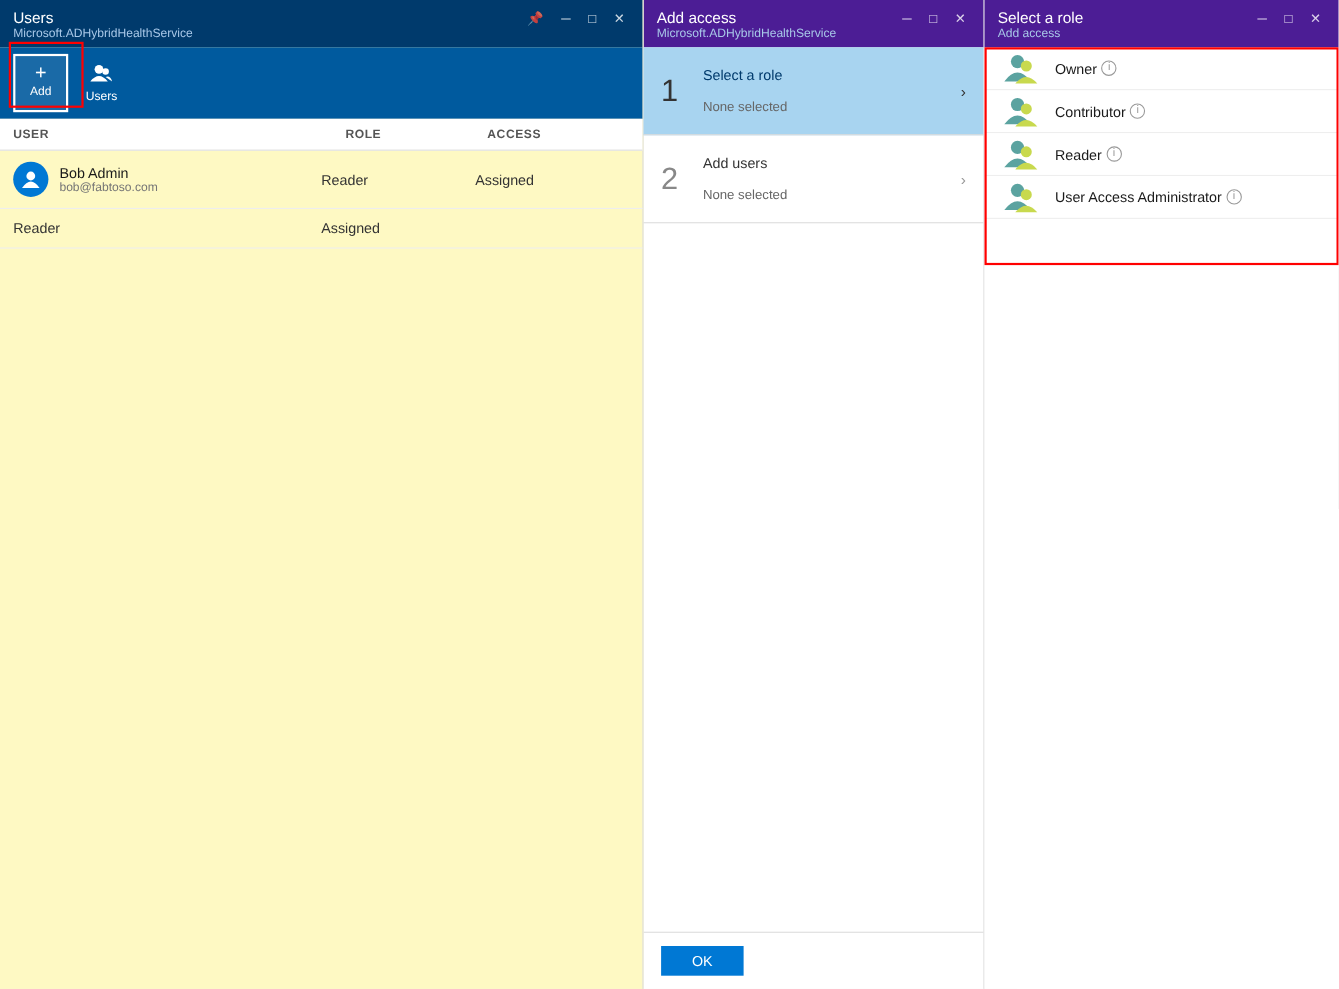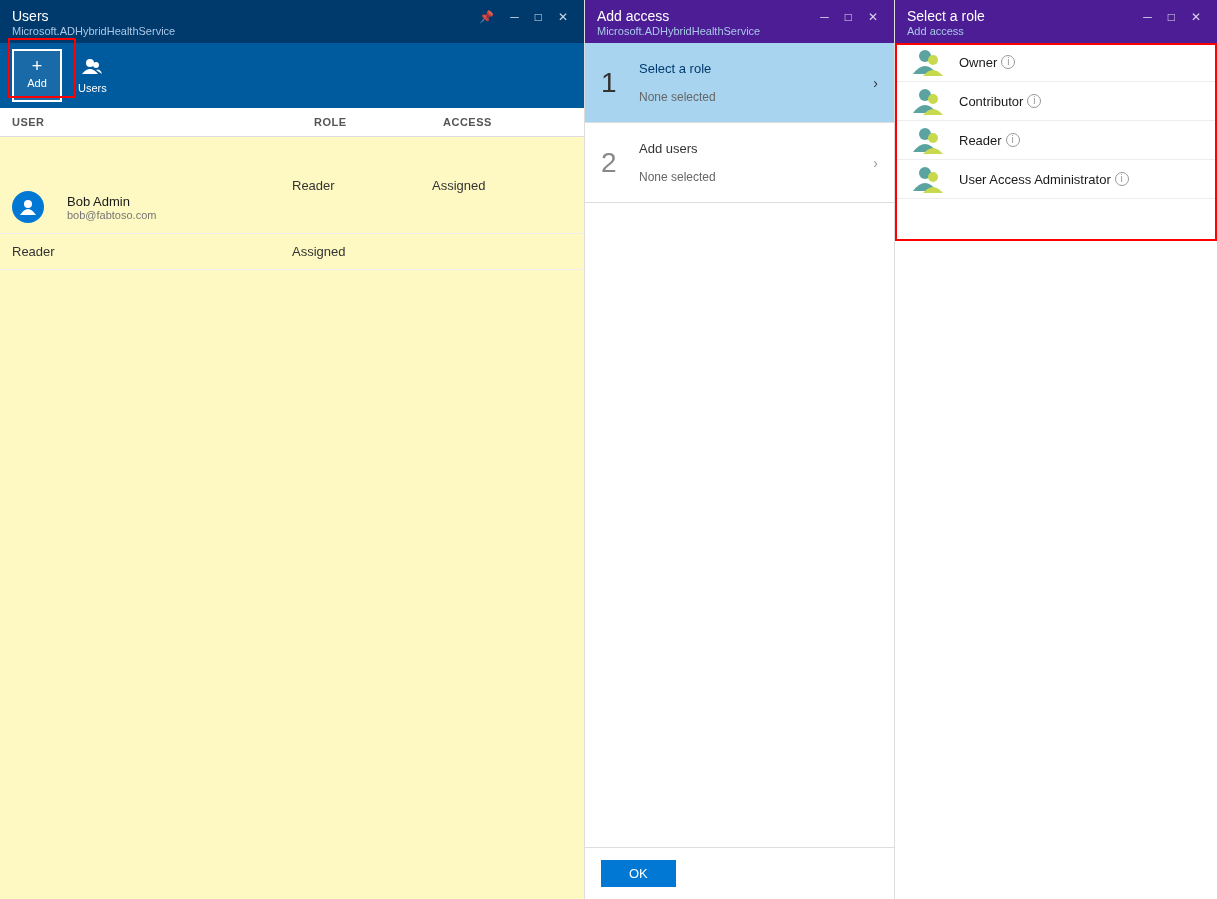--- a/index.html
+++ b/index.html
@@ -102,21 +102,21 @@
     .col-access { flex: 1.5; font-size: 11px; font-weight: 600; color: #555; text-transform: uppercase; letter-spacing: 0.5px; }
 
     .table-row {
       display: flex;
       align-items: center;
       padding: 10px 12px;
       border-bottom: 1px solid #eee;
       cursor: pointer;
     }
 
-    .user-cell { flex: 3; display: flex; align-items: center; gap: 23px; margin-top: 44px; }
+    .user-cell { flex: 3; display: flex; align-items: center; gap: 10px; }
     .role-cell { flex: 1.5; color: #333; }
     .access-cell { flex: 1.5; color: #333; }
 
     .user-avatar {
       width: 32px;
       height: 32px;
       background: #0078d4;
       border-radius: 50%;
       display: flex;
       align-items: center;

